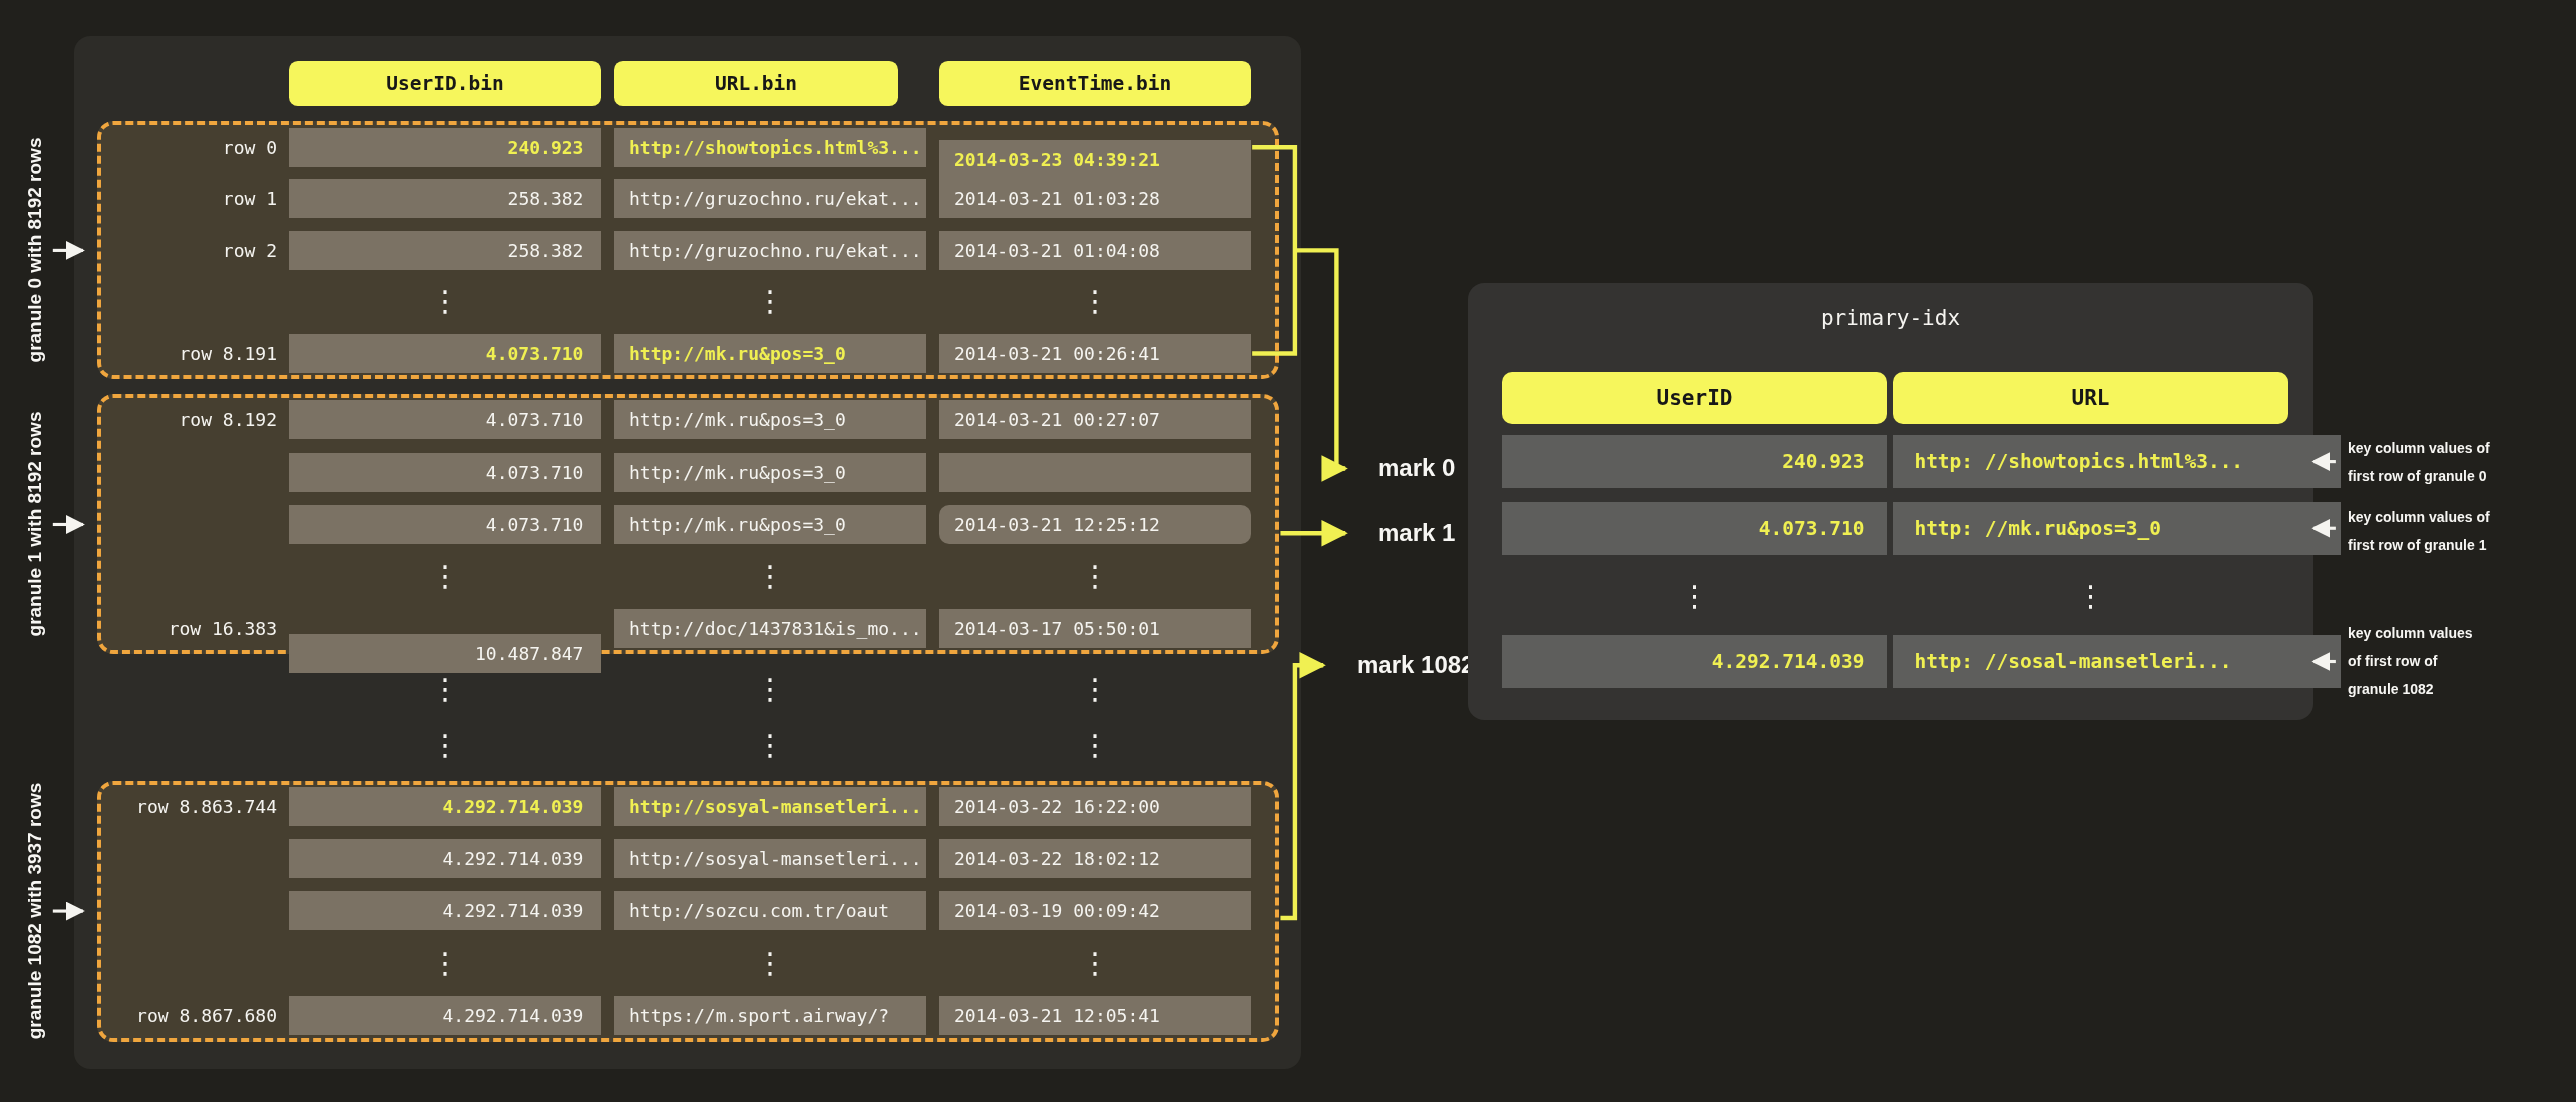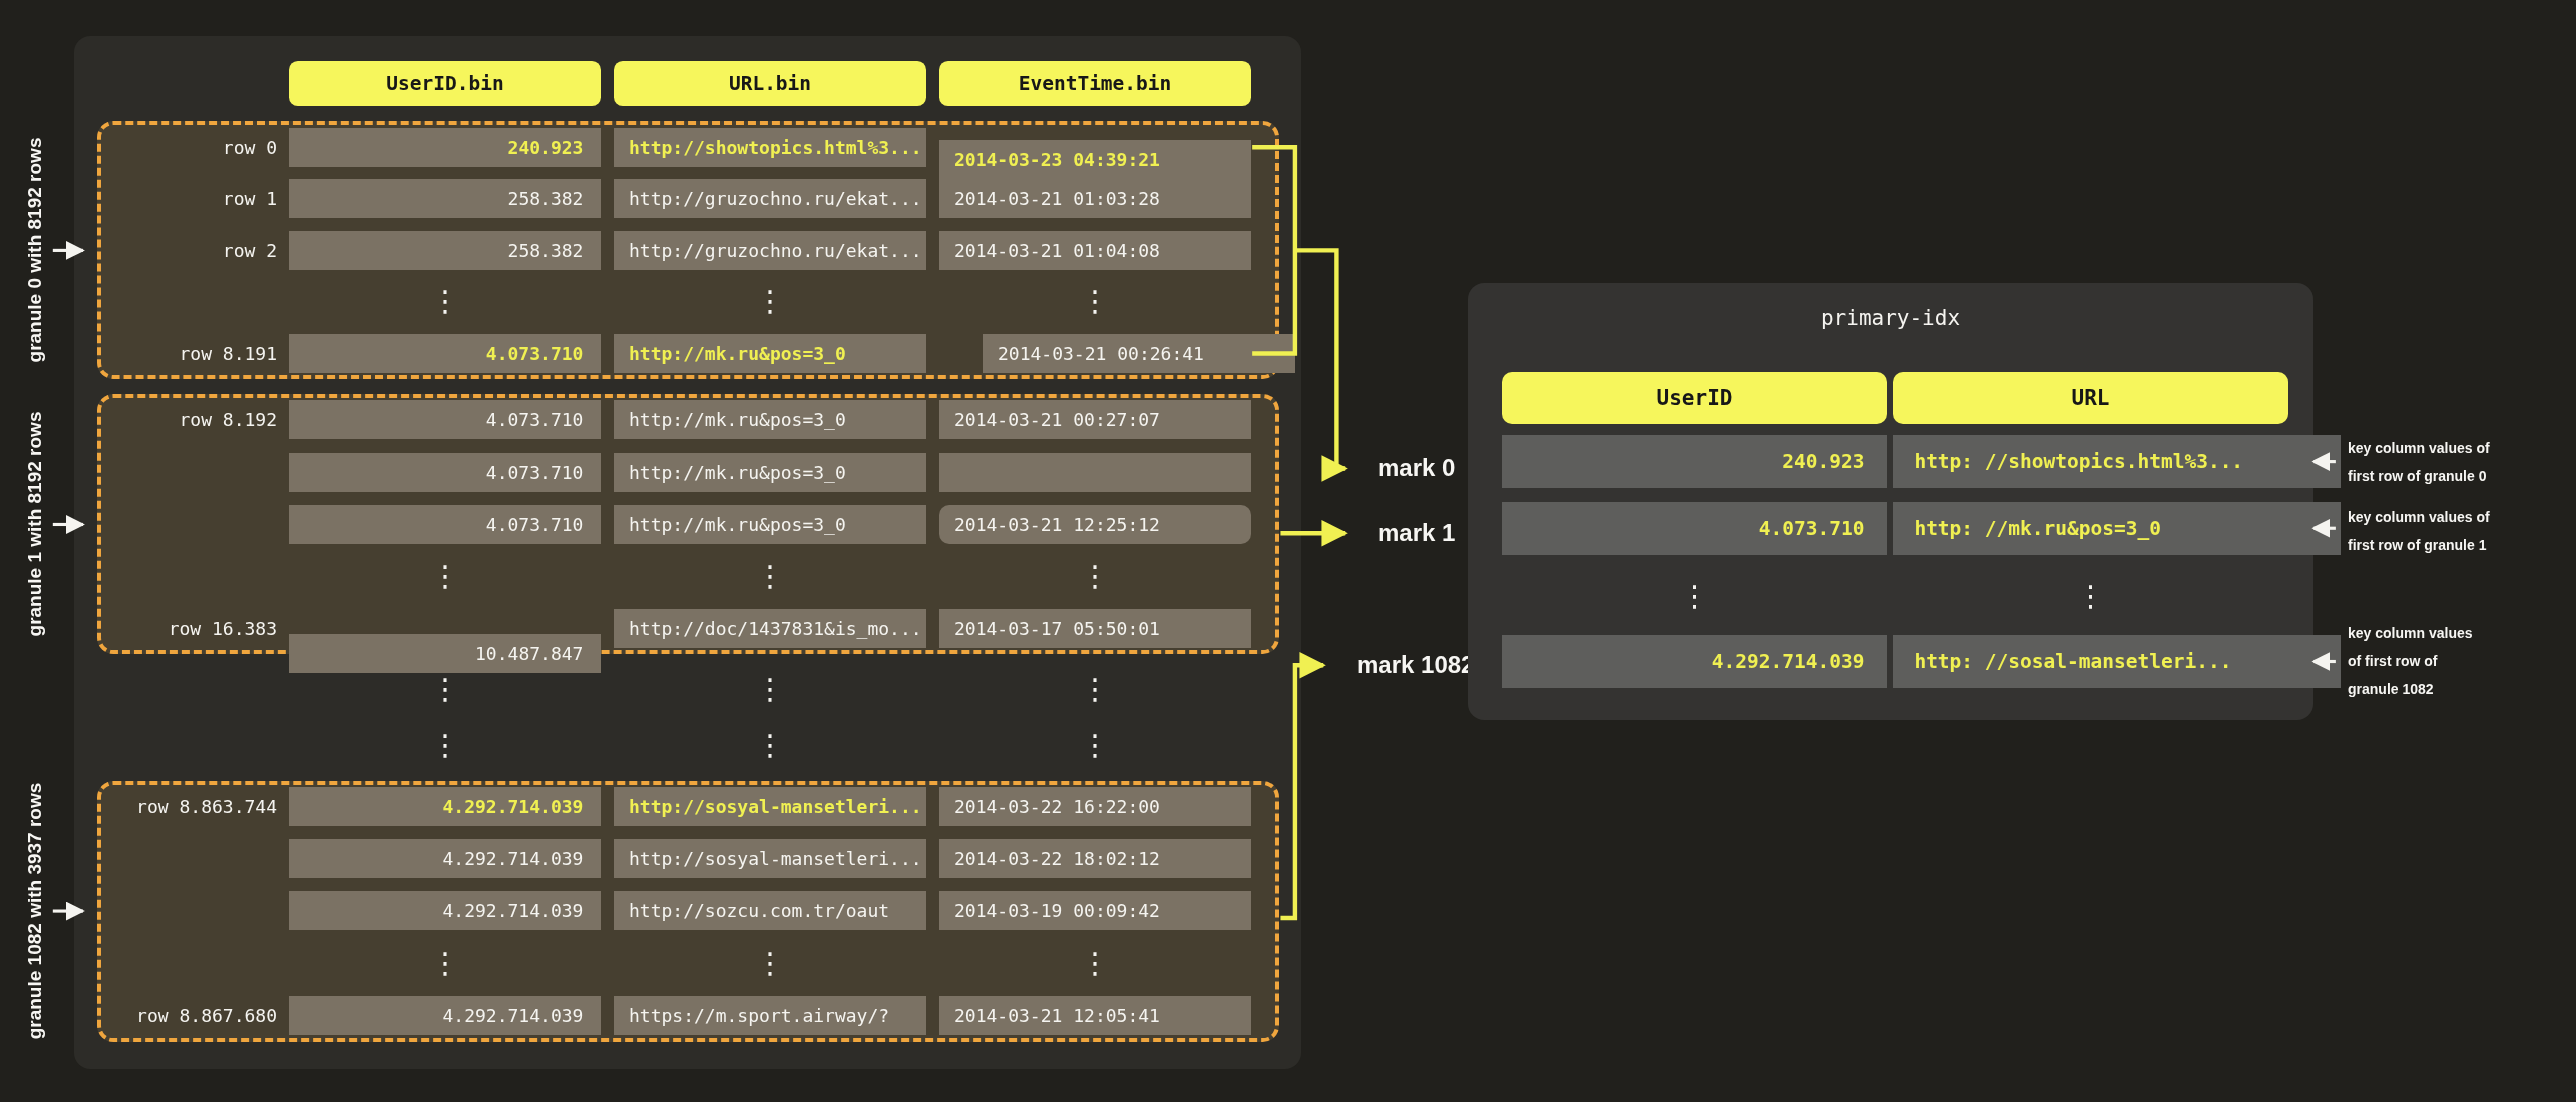--- a/index.html
+++ b/index.html
@@ -44,21 +44,21 @@
 </head>
 <body>
 
 <div class="abs panel-left"></div>
 
 <div class="abs granule" style="left:97px;top:121px;width:1182px;height:258px;"></div>
 <div class="abs granule" style="left:97px;top:394px;width:1182px;height:260px;"></div>
 <div class="abs granule" style="left:97px;top:781px;width:1182px;height:261px;"></div>
 
 <div class="abs colhdr" style="left:289px;top:61px;width:312px;">UserID.bin</div>
-<div class="abs colhdr" style="left:614px;top:61px;width:312px;">URL.bin</div>
+<div class="abs colhdr" style="left:614px;top:61px;width:284px;">URL.bin</div>
 <div class="abs colhdr" style="left:939px;top:61px;width:312px;">EventTime.bin</div>
 
 <div class="abs rlabel" style="top:128px;">row 0</div>
 <div class="abs cell user hl" style="left:289px;top:128px;">240.923</div>
 <div class="abs cell url hl" style="left:614px;top:128px;">http://showtopics.html%3...</div>
 <div class="abs cell time hl" style="left:939px;top:140px;">2014-03-23 04:39:21</div>
 
 <div class="abs rlabel" style="top:179px;">row 1</div>
 <div class="abs cell user" style="left:289px;top:179px;">258.382</div>
 <div class="abs cell url" style="left:614px;top:179px;">http://gruzochno.ru/ekat...</div>
@@ -69,21 +69,21 @@
 <div class="abs cell url" style="left:614px;top:231px;">http://gruzochno.ru/ekat...</div>
 <div class="abs cell time" style="left:939px;top:231px;">2014-03-21 01:04:08</div>
 
 <div class="abs dots" style="left:289px;top:286px;width:312px;">⋮</div>
 <div class="abs dots" style="left:614px;top:286px;width:312px;">⋮</div>
 <div class="abs dots" style="left:939px;top:286px;width:312px;">⋮</div>
 
 <div class="abs rlabel" style="top:334px;">row 8.191</div>
 <div class="abs cell user hl" style="left:289px;top:334px;">4.073.710</div>
 <div class="abs cell url hl" style="left:614px;top:334px;">http://mk.ru&amp;pos=3_0</div>
-<div class="abs cell time" style="left:939px;top:334px;margin-left:44px;">2014-03-21 00:26:41</div>
+<div class="abs cell time" style="left:939px;top:334px;">2014-03-21 00:26:41</div>
 
 <div class="abs rlabel" style="top:400px;">row 8.192</div>
 <div class="abs cell user" style="left:289px;top:400px;">4.073.710</div>
 <div class="abs cell url" style="left:614px;top:400px;">http://mk.ru&amp;pos=3_0</div>
 <div class="abs cell time" style="left:939px;top:400px;">2014-03-21 00:27:07</div>
 
 <div class="abs cell user" style="left:289px;top:453px;">4.073.710</div>
 <div class="abs cell url" style="left:614px;top:453px;">http://mk.ru&amp;pos=3_0</div>
 <div class="abs cell time" style="left:939px;top:453px;"></div>
 

